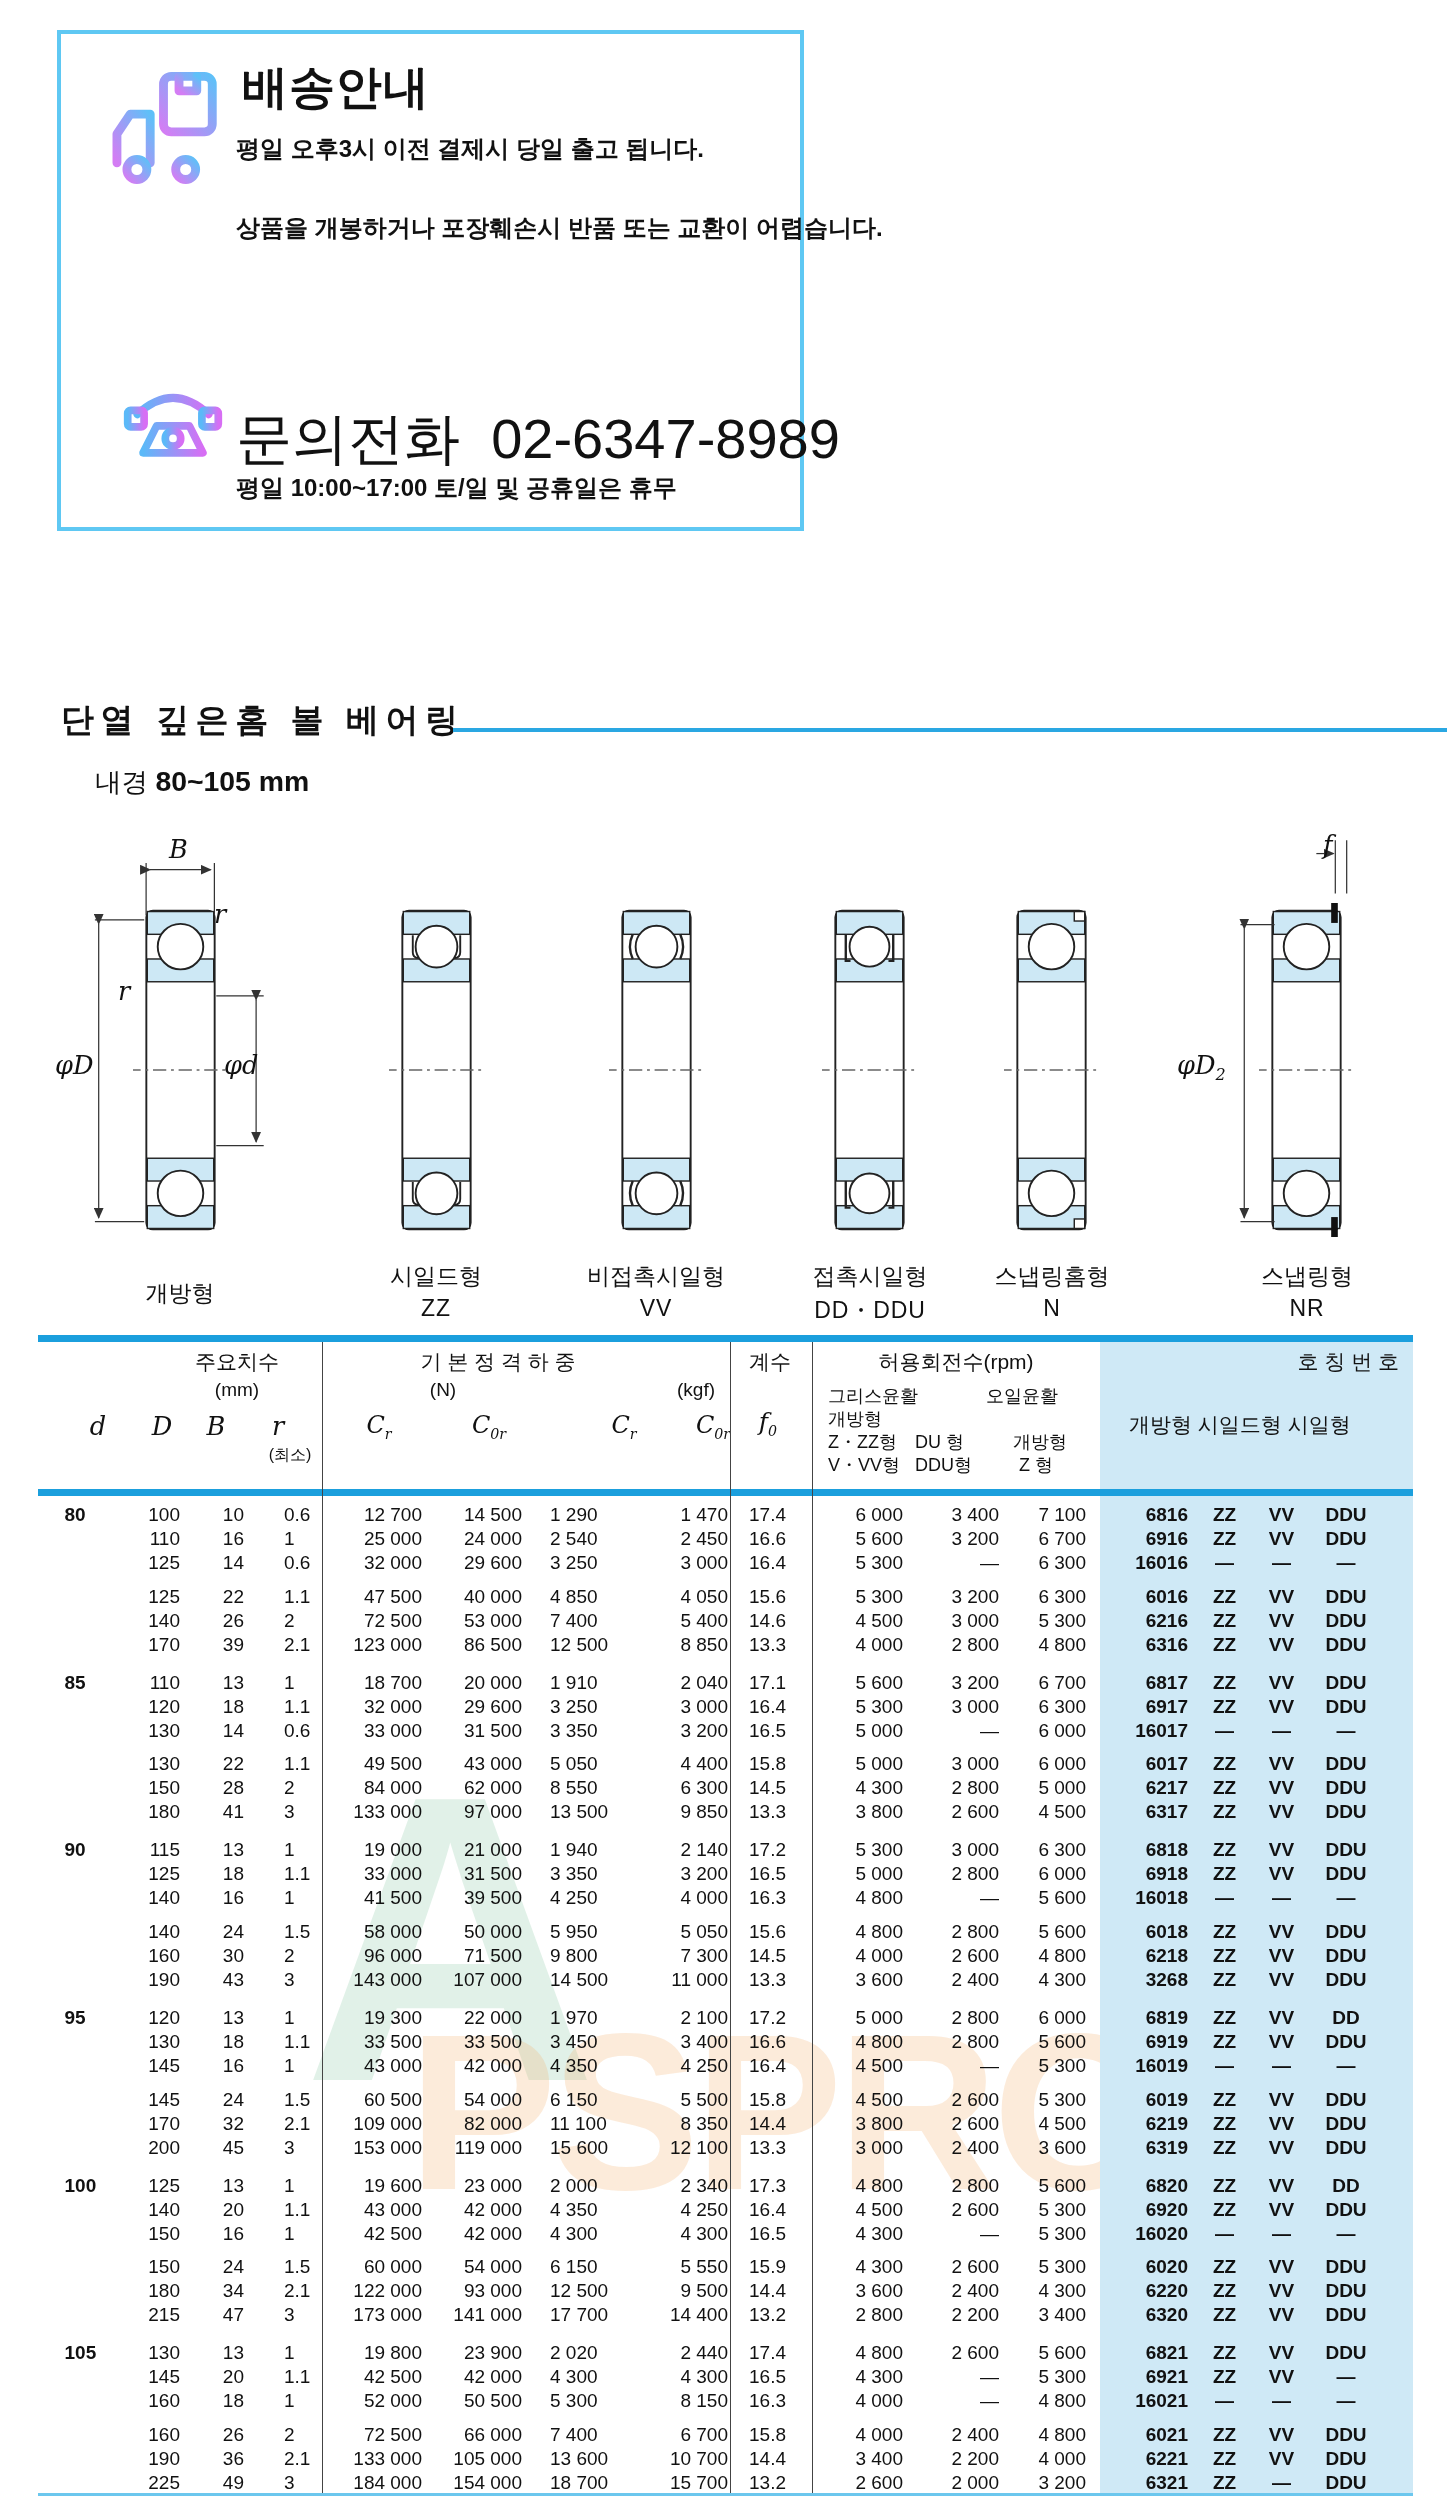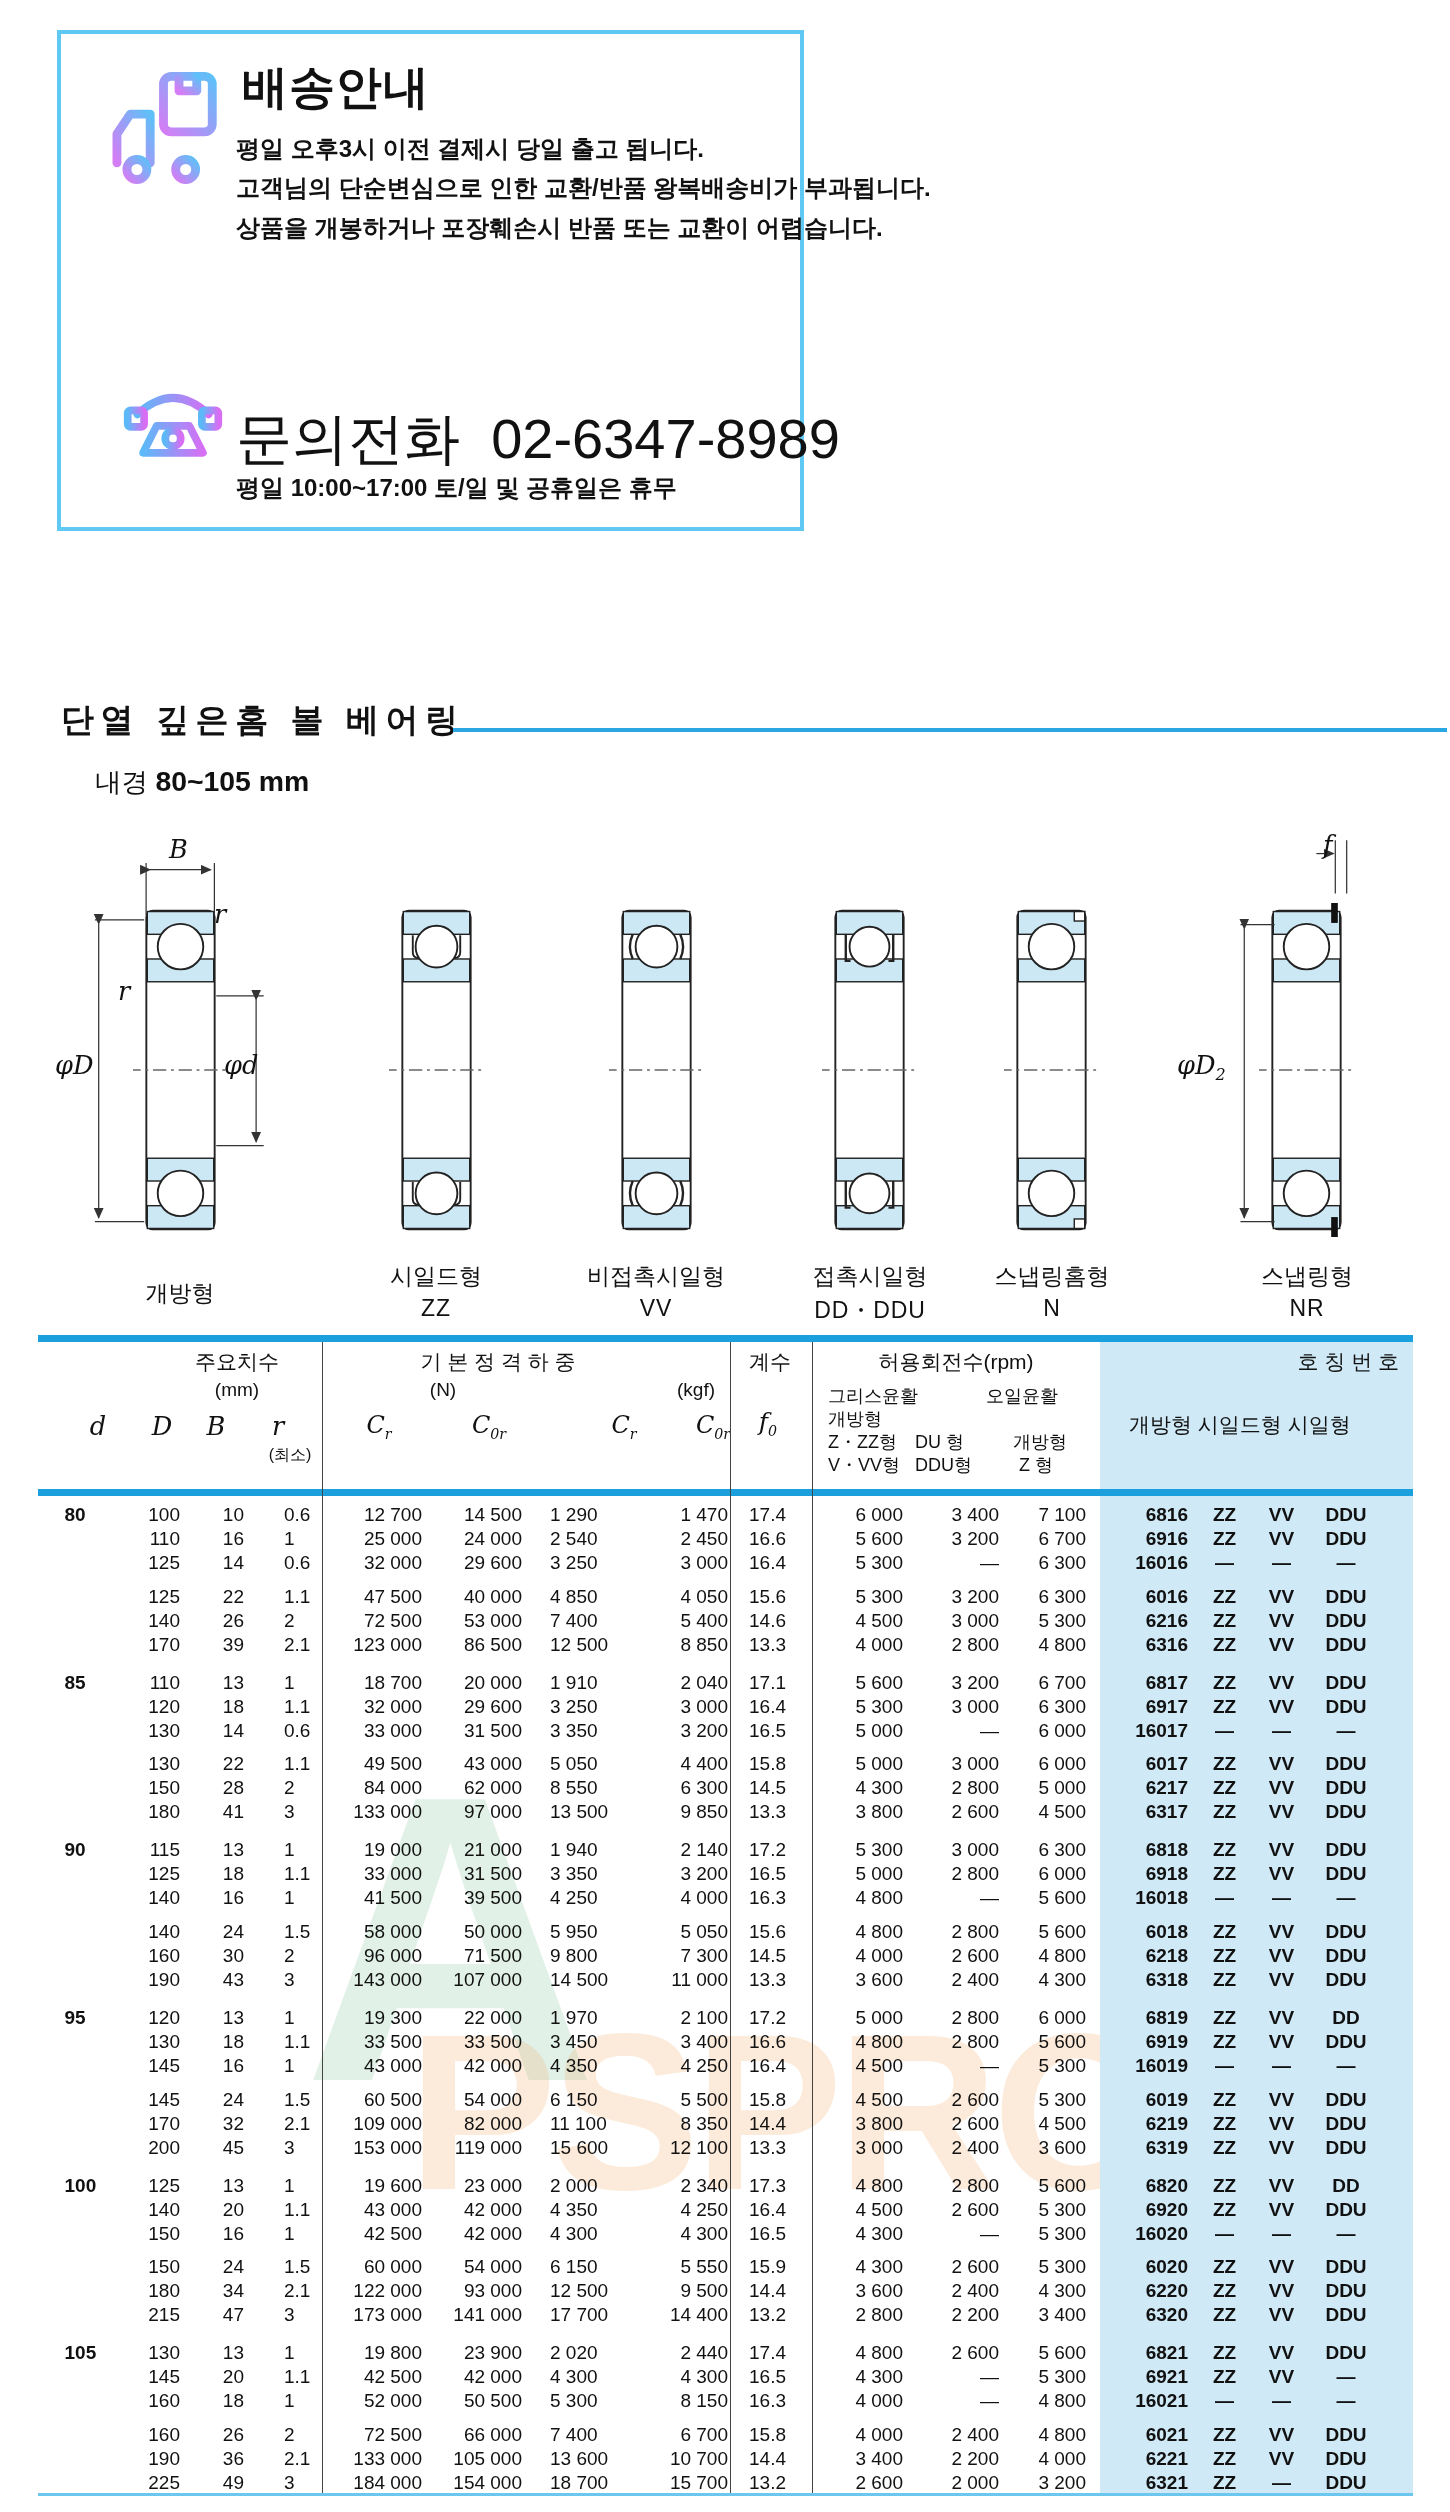--- a/index.html
+++ b/index.html
@@ -97,21 +97,20 @@
       <rect x="60" y="8" width="44" height="50" rx="7"></rect>
       <path d="M74 8 v13 h16 V8"></path>
       <path d="M18 86 V60 L30 42 h18 v44"></path>
       <path d="M18 86 H104"></path>
       <circle cx="36" cy="92" r="9" fill="#fff"></circle>
       <circle cx="80" cy="92" r="9" fill="#fff"></circle>
     </g>
   </svg>
   <div class="abs info-title">배송안내</div>
   <div class="abs info-line" style="top:99px">평일 오후3시 이전 결제시 당일 출고 됩니다.</div>
-  <div class="abs info-line" style="top:138px">고객님의 단순변심으로 인한 교환/반품 왕복배송비가 부과됩니다.</div>
   <div class="abs info-line" style="top:178px">상품을 개봉하거나 포장훼손시 반품 또는 교환이 어렵습니다.</div>
 
   <svg class="abs phone-icon" viewBox="0 0 110 100">
     <defs>
       <linearGradient id="gphone" x1="0" y1="0" x2="1" y2="0">
         <stop offset="0" stop-color="#5bb9f8"></stop>
           <stop offset="1" stop-color="#d76ef4"></stop>
       </linearGradient>
     </defs>
     <g fill="none" stroke="url(#gphone)" stroke-width="8" stroke-linecap="round" stroke-linejoin="round">
@@ -639,21 +638,21 @@
           <span class="cell c2">43</span>
           <span class="cell c3">3</span>
           <span class="cell c4">143 000</span>
           <span class="cell c5">107 000</span>
           <span class="cell c6">14 500</span>
           <span class="cell c7">11 000</span>
           <span class="cell c8">13.3</span>
           <span class="cell c9">3 600</span>
           <span class="cell c10">2 400</span>
           <span class="cell c11">4 300</span>
-          <span class="cell c12">6318</span>
+          <span class="cell c12">3268</span>
           <span class="cell c13">ZZ</span>
           <span class="cell c14">VV</span>
           <span class="cell c15">DDU</span>
         </div>
       </div>
       <div class="tgroup">
         <div class="trow">
           <span class="cell c0">95</span>
           <span class="cell c1">120</span>
           <span class="cell c2">13</span>

